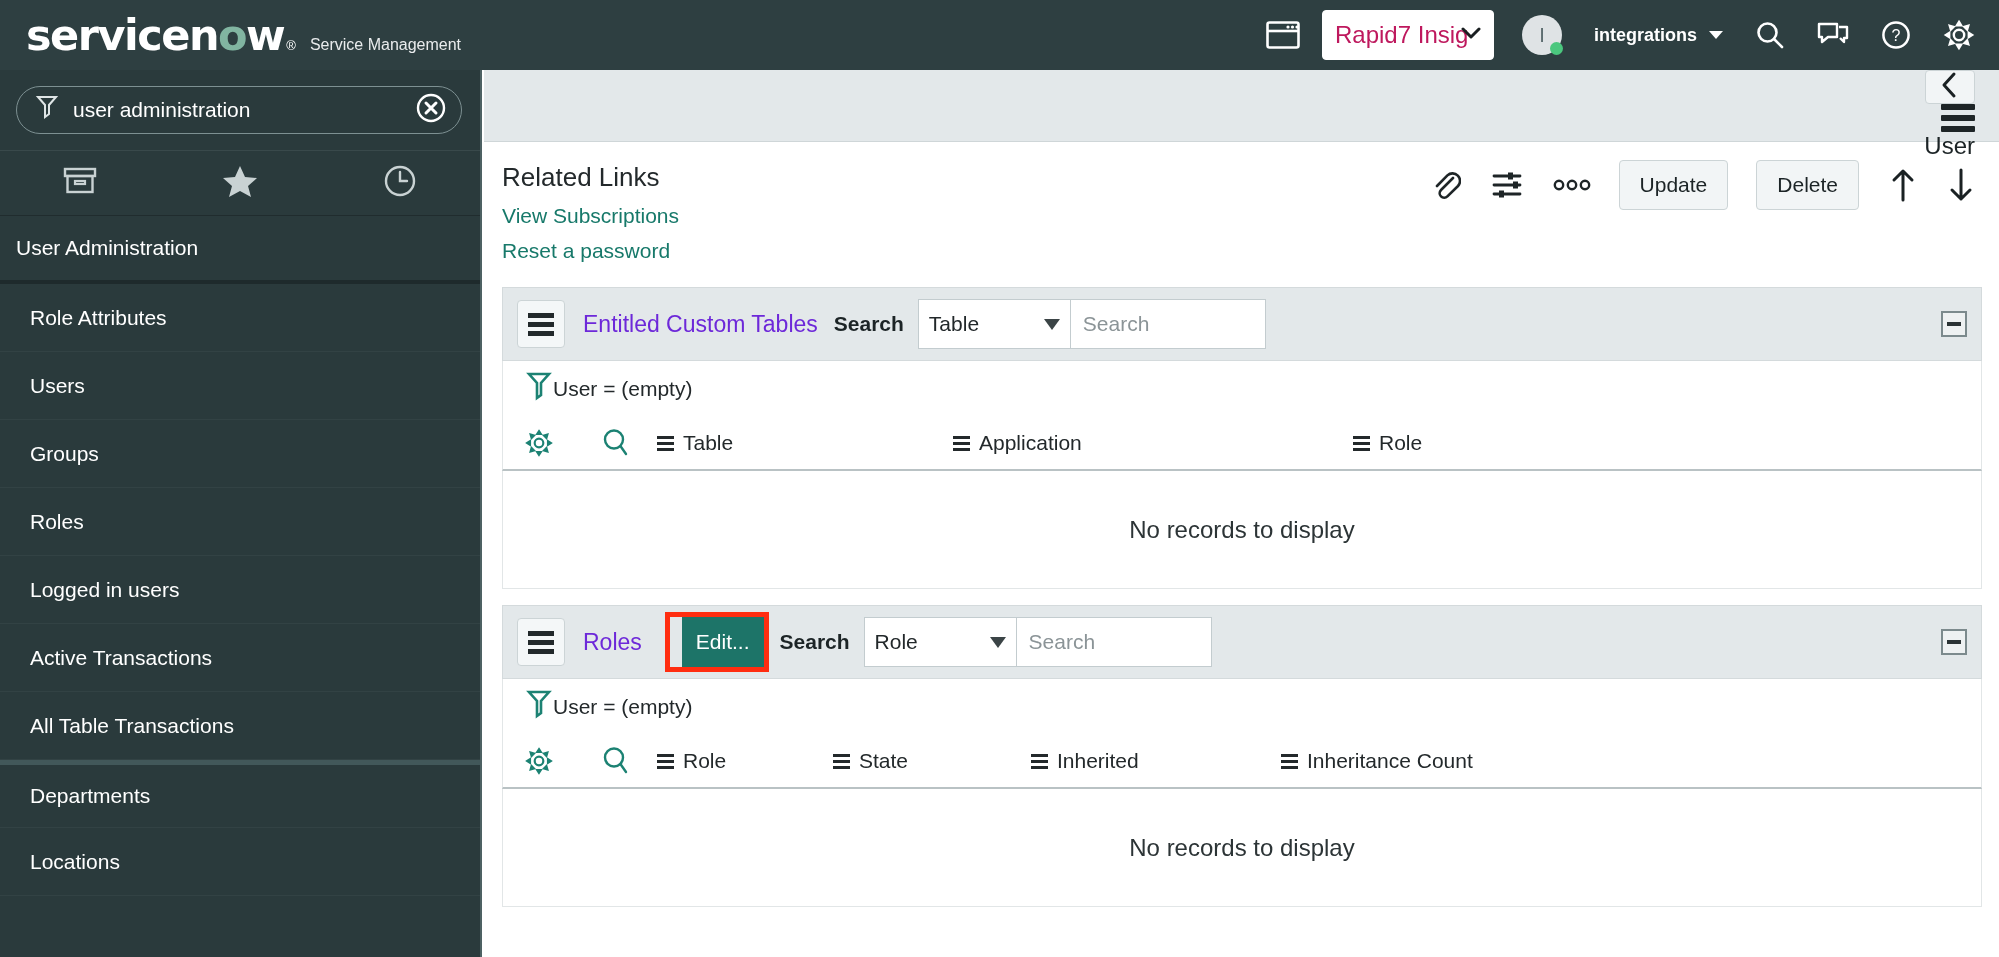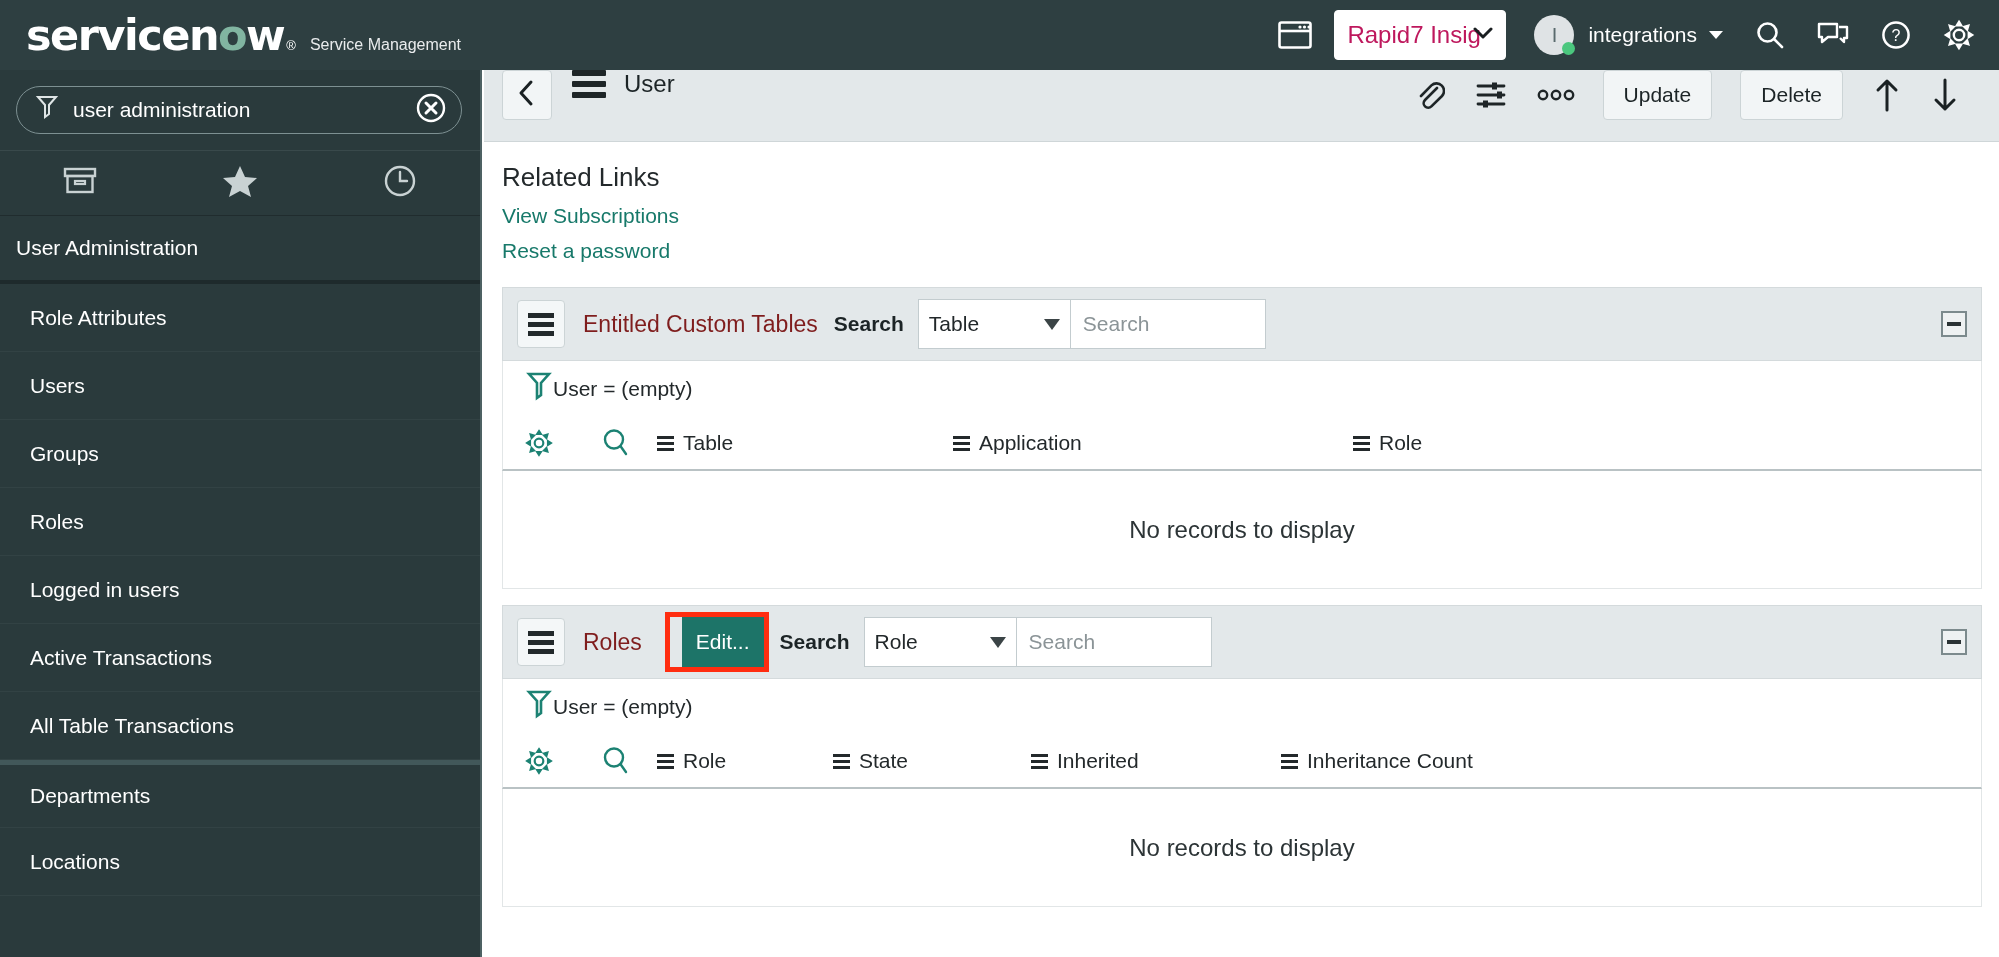--- a/index.html
+++ b/index.html
@@ -42,21 +42,21 @@
   .user-block { display: flex; align-items: center; margin-left: 28px; }
   .avatar {
     width: 40px; height: 40px; border-radius: 50%; background: #dfe3e5;
     display: flex; align-items: center; justify-content: center;
     position: relative; color: #5a6a6d; font-size: 20px;
   }
   .avatar-dot {
     position: absolute; right: -1px; bottom: 0px; width: 13px; height: 13px;
     border-radius: 50%; background: #4bc77e;
   }
-  .user-name { font-size: 21px; color: #ffffff; margin-left: 14px; }
+  .user-name { font-size: 18px; color: #ffffff; margin-left: 32px; font-weight: bold; }
   .caret-tri {
     width: 0; height: 0; border-left: 7px solid transparent;
     border-right: 7px solid transparent; border-top: 8px solid #ffffff;
     margin-left: 12px;
   }
   .hdr-icon { margin-left: 32px; display: flex; align-items: center; }
 
   
   .sidebar {
     position: absolute; top: 70px; left: 0;
@@ -90,22 +90,22 @@
     border-bottom: 1px solid #324244;
   }
   .sb-item.group-start { border-top: 5px solid #42585a; }
 
   
   .content {
     position: absolute; top: 70px; left: 484px;
     width: 1515px; height: 887px; background: #ffffff; overflow: hidden;
   }
   .form-toolbar {
-    height: 72px; background: #e3e8ea; display: flex; align-items: flex-start;
-    padding: 0 40px 0 18px; border-bottom: 1px solid #cfd6d8;
+    height: 72px; background: #e3e8ea; display: flex; align-items: flex-end;
+    padding: 0 24px 0 18px; border-bottom: 1px solid #cfd6d8; flex-direction: column;
   }
   .back-btn {
     width: 50px; height: 50px; background: #f2f5f6; border: 1px solid #ccd4d6;
     border-radius: 4px; display: flex; align-items: center; justify-content: center;
   }
   .hamb-blk { margin-left: 20px; display: flex; flex-direction: column; gap: 5px; }
   .hamb-blk span { display: block; width: 34px; height: 6px; background: #1e2527; border-radius: 1px; }
   .form-title { font-size: 24px; color: #1c2426; margin-left: 18px; }
   .tb-right { margin-left: auto; display: flex; align-items: center; }
   .tb-icon { margin-left: 30px; display: flex; align-items: center; }
@@ -129,21 +129,21 @@
   .list-header {
     height: 74px; background: #e3e8ea; border: 1px solid #d4dadc;
     display: flex; align-items: center; padding: 0 14px 0 14px; position: relative;
   }
   .lh-hamb {
     width: 48px; height: 48px; background: #f4f7f8; border: 1px solid #ccd4d6;
     border-radius: 4px; display: flex; flex-direction: column;
     align-items: center; justify-content: center; gap: 4px;
   }
   .lh-hamb span { display: block; width: 26px; height: 5px; background: #22292b; }
-  .lh-title { font-size: 23px; color: #7f1d1d; margin-left: 18px; white-space: nowrap; }
+  .lh-title { font-size: 23px; color: #6d28d9; margin-left: 18px; white-space: nowrap; }
   .edit-btn {
     margin-left: 12px; background: #1d7468; color: #fff; font-size: 21px;
     height: 50px; padding: 0 14px; display: flex; align-items: center;
     border: none; font-family: "Liberation Sans", sans-serif;
   }
   .edit-highlight { outline: 5px solid #ff2d10; outline-offset: 0px; display: inline-flex; margin-left: 28px; }
   .lh-search-label { font-size: 21px; color: #1c2426; margin-left: 16px; font-weight: bold; }
   .lh-searchgrp { margin-left: 14px; display: flex; height: 50px; }
   .lh-select {
     width: 152px; background: #fff; border: 1px solid #c3cccf; border-right: none;

